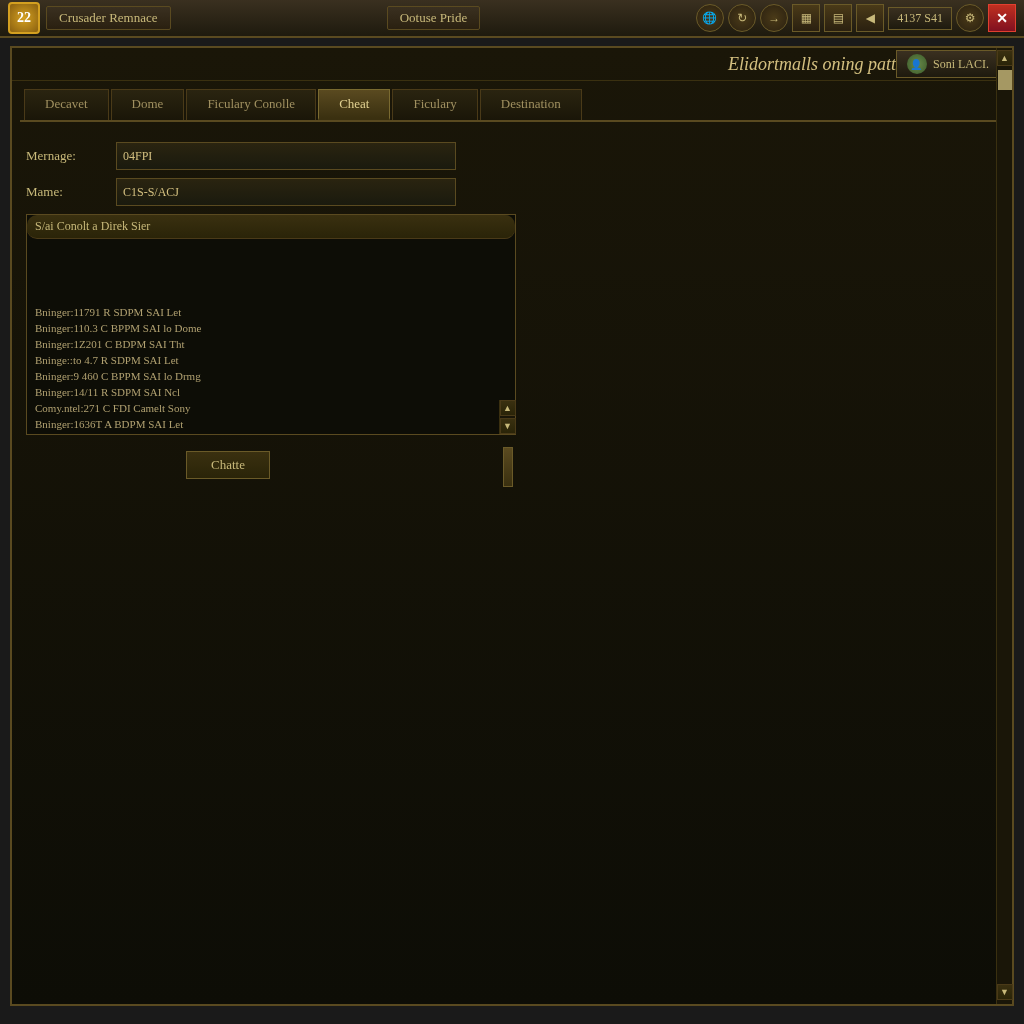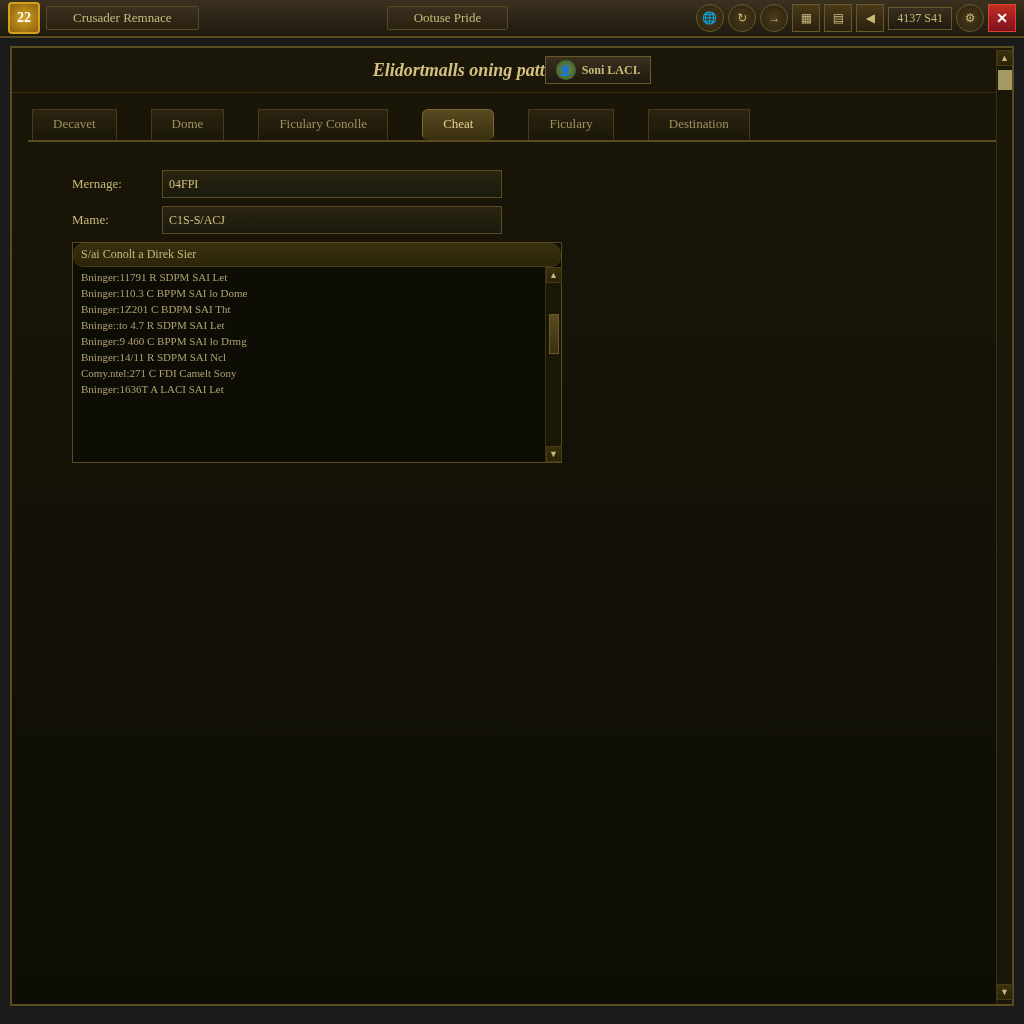--- a/index.html
+++ b/index.html
@@ -36,21 +36,21 @@
       align-items: center;
       justify-content: center;
       color: #fff;
       font-size: 14px;
       font-weight: bold;
     }
 
     .top-bar-title {
       background: linear-gradient(to bottom, #3a3020, #2a2010);
       border: 1px solid #5a4a20;
-      padding: 3px 26px;
+      padding: 3px 12px;
       color: #c8b97a;
       font-size: 13px;
       border-radius: 2px;
     }
 
     .top-bar-spacer { flex: 1; }
 
     .top-bar-icons {
       display: flex;
       align-items: center;
@@ -109,26 +109,25 @@
     
     .main-window {
       margin: 8px 10px;
       background: linear-gradient(to bottom, #1a1608, #0d0d06);
       border: 2px solid #5a4a20;
       height: 960px;
       position: relative;
     }
 
     .window-header {
-      padding: 8px 12px;
-      display: flex;
-      align-items: center;
-      justify-content: center;
+      padding: 2px 12px;
+      display: flex;
+      align-items: center;
+      justify-content: flex-end;
       border-bottom: 1px solid #3a3010;
-      font-weight: bold;
     }
 
     .window-title {
       font-size: 18px;
       color: #d4c080;
       font-style: italic;
     }
 
     .user-badge {
       display: flex;
@@ -149,22 +148,21 @@
       display: flex;
       align-items: center;
       justify-content: center;
       font-size: 10px;
     }
 
     
     .tabs-row {
       display: flex;
       border-bottom: 2px solid #5a4a20;
-      margin: 16px;
-      gap: 32px;
+      margin: 8px;
     }
 
     .tab {
       padding: 6px 20px;
       font-size: 13px;
       color: #a09060;
       border: 1px solid #4a3a18;
       background: linear-gradient(to bottom, #2a2410, #1a1608);
       cursor: pointer;
       border-bottom: none;
@@ -173,30 +171,28 @@
 
     .tab:first-child {
       margin-left: 4px;
     }
 
     .tab.active {
       background: linear-gradient(to bottom, #5a4a20, #3a3010);
       color: #e0d090;
       border-color: #7a6a30;
       border-bottom: 2px solid #3a3010;
-      border-radius: 6px;
     }
 
     
     .content-area {
       padding: 12px 14px;
       display: flex;
       flex-direction: column;
       gap: 8px;
-      margin-left: 46px;
     }
 
     .field-row {
       display: flex;
       align-items: center;
       gap: 10px;
     }
 
     .field-label {
       width: 80px;
@@ -229,20 +225,21 @@
       font-size: 12px;
       color: #c8b97a;
       border-bottom: 1px solid #4a3a18;
       border-radius: 10px;
     }
 
     .list-body {
       display: flex;
       height: 195px;
       position: relative;
+      align-items: flex-end;
     }
 
     .list-items {
       flex: 1;
       overflow: hidden;
       padding: 2px 0;
     }
 
     .list-item {
       padding: 2px 8px;
@@ -441,32 +438,35 @@
       <div class="list-header">S/ai Conolt a Direk Sier</div>
       <div class="list-body">
         <div class="list-items" id="list-items-container">
         <div class="list-item">Bninger:11791 R SDPM SAI Let</div>
             <div class="list-item">Bninger:110.3 C BPPM SAI lo Dome</div>
             <div class="list-item">Bninger:1Z201 C BDPM SAI Tht</div>
             <div class="list-item">Bninge::to 4.7 R SDPM SAI Let</div>
             <div class="list-item">Bninger:9 460 C BPPM SAI lo Drmg</div>
             <div class="list-item">Bninger:14/11 R SDPM SAI Ncl</div>
             <div class="list-item">Comy.ntel:271 C FDI Camelt Sony</div>
-            <div class="list-item">Bninger:1636T A LACI SAI Let</div>
+            <div class="list-item">Bninger:1636T A BDPM SAI Let</div>
           </div>
         <div class="list-scrollbar">
           <div class="scroll-arrow">▲</div>
           <div class="scroll-track">
             <div class="scroll-thumb"></div>
           </div>
           <div class="scroll-arrow">▼</div>
         </div>
       </div>
     </div>
 
+    <div style="margin-left: 80px;">
+      <button class="action-btn">Chatte</button>
+    </div>
 
   </div>
 
   <div class="right-scrollbar">
     <div class="right-scroll-arrow-top">▲</div>
     <div class="right-scroll-indicator"></div>
     <div class="right-scroll-arrow-bottom">▼</div>
   </div>
 
 </div>

